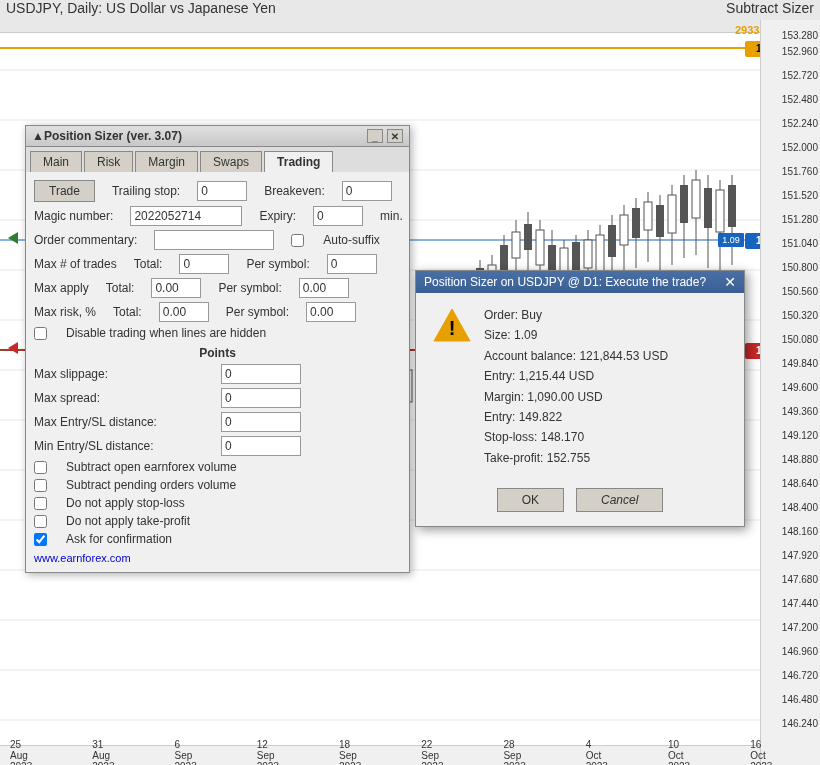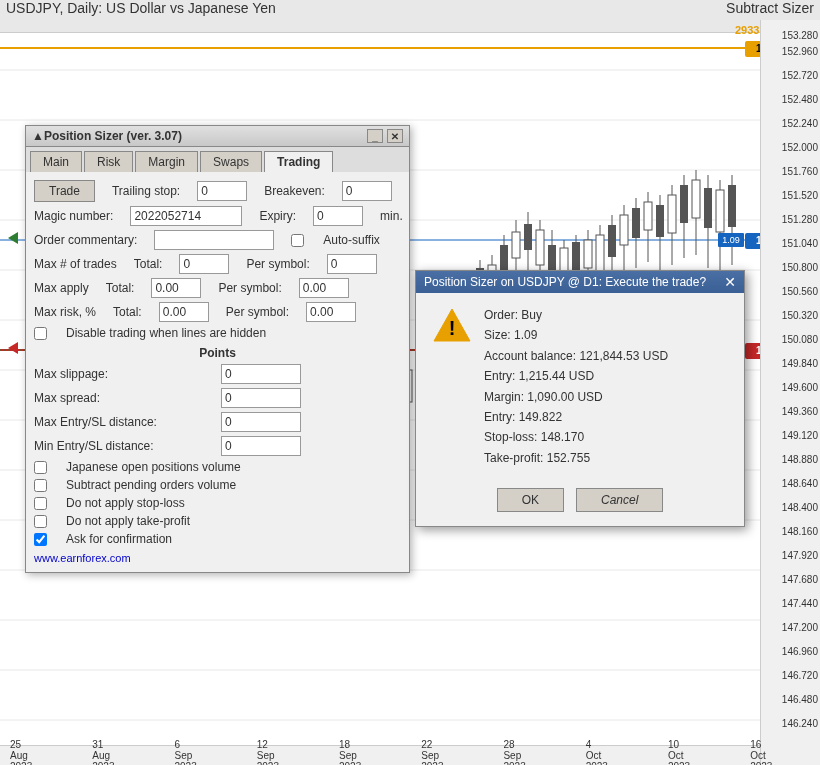--- a/index.html
+++ b/index.html
@@ -565,21 +565,21 @@
       <input class="ps-input" style="width: 80px;" value="0">
     </div>
 
     <div class="ps-row">
       <span class="ps-label" style="width:170px;">Min Entry/SL distance:</span>
       <input class="ps-input" style="width: 80px;" value="0">
     </div>
 
     <div class="ps-row">
       <input type="checkbox" class="ps-checkbox" style="">
-      <span class="ps-label">Japanese open positions volume</span>
+      <span class="ps-label">Subtract open earnforex volume</span>
     </div>
 
     <div class="ps-row">
       <input type="checkbox" class="ps-checkbox" style="">
       <span class="ps-label">Subtract pending orders volume</span>
     </div>
 
     <div class="ps-row">
       <input type="checkbox" class="ps-checkbox" style="">
       <span class="ps-label">Do not apply stop-loss</span>

